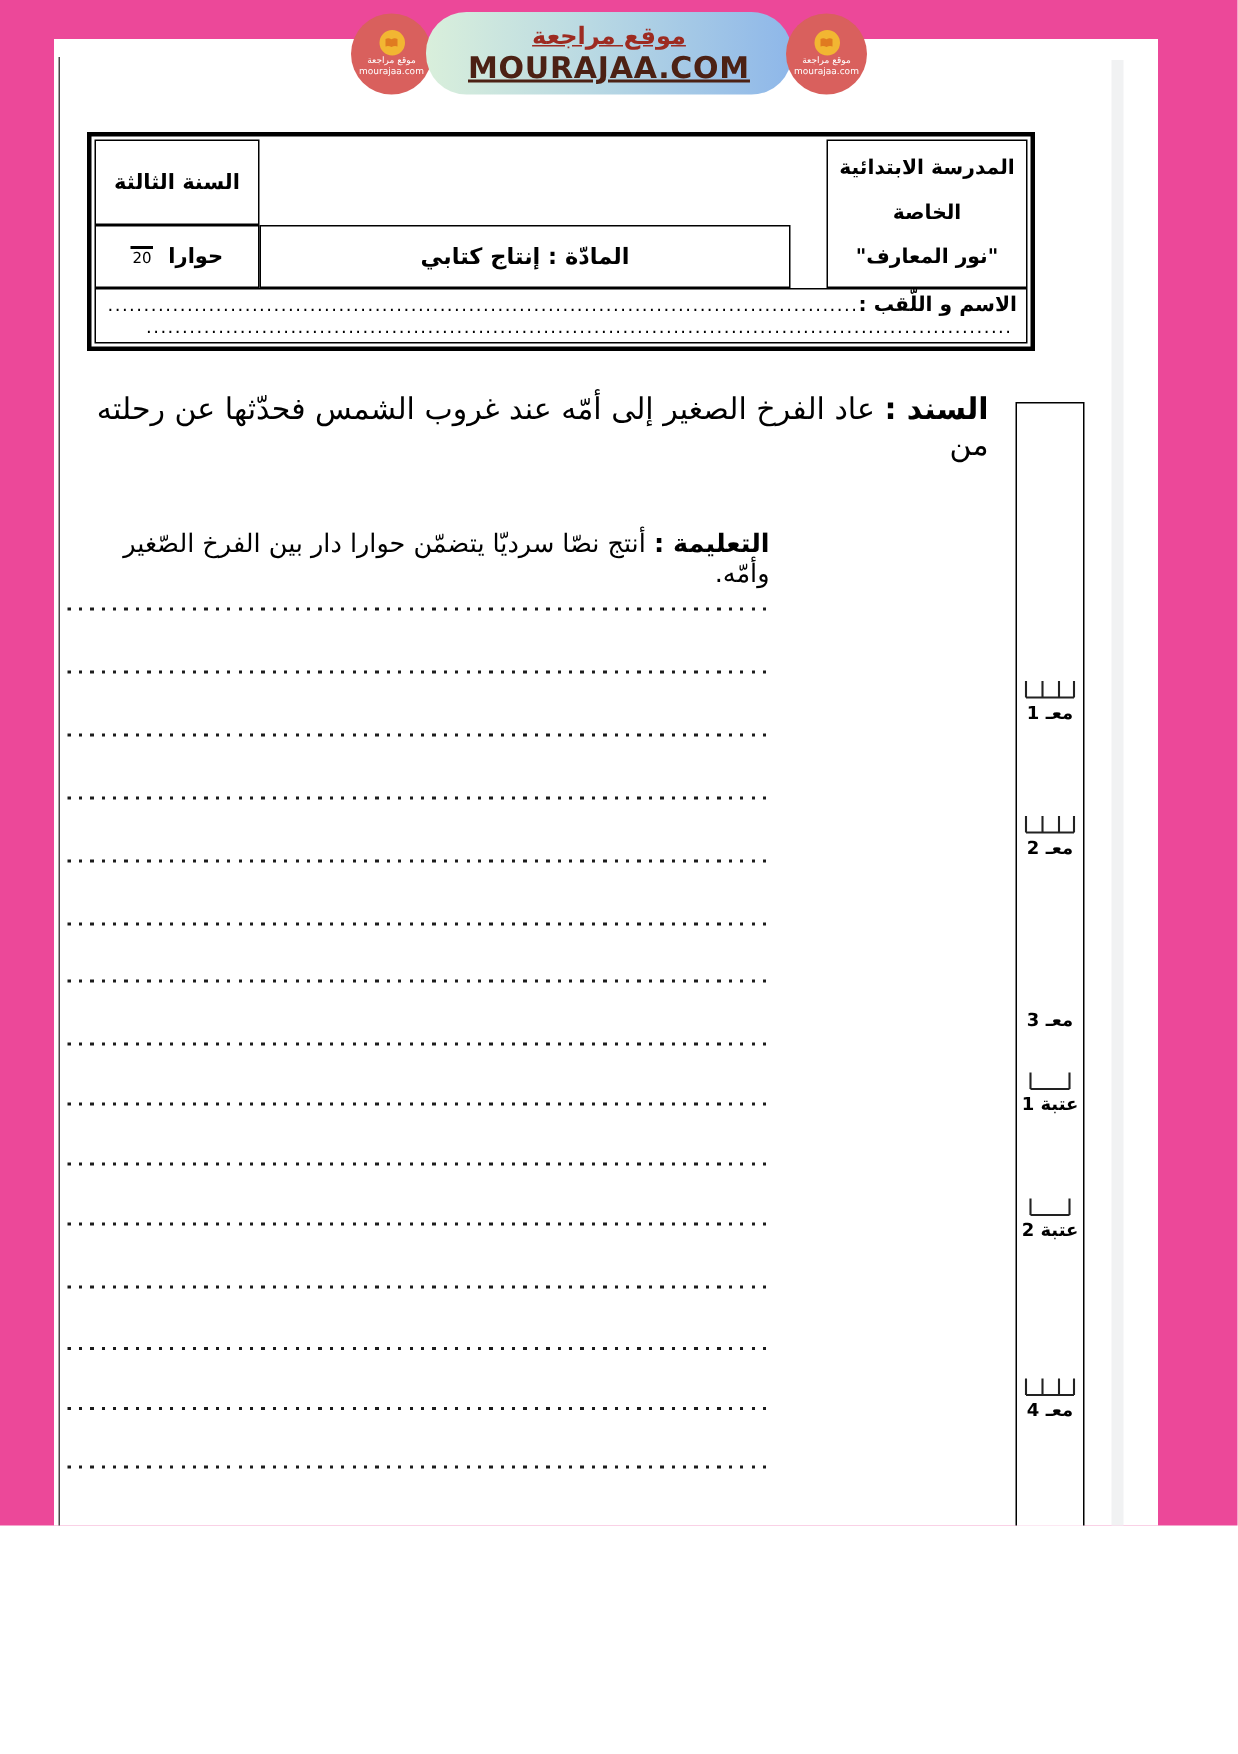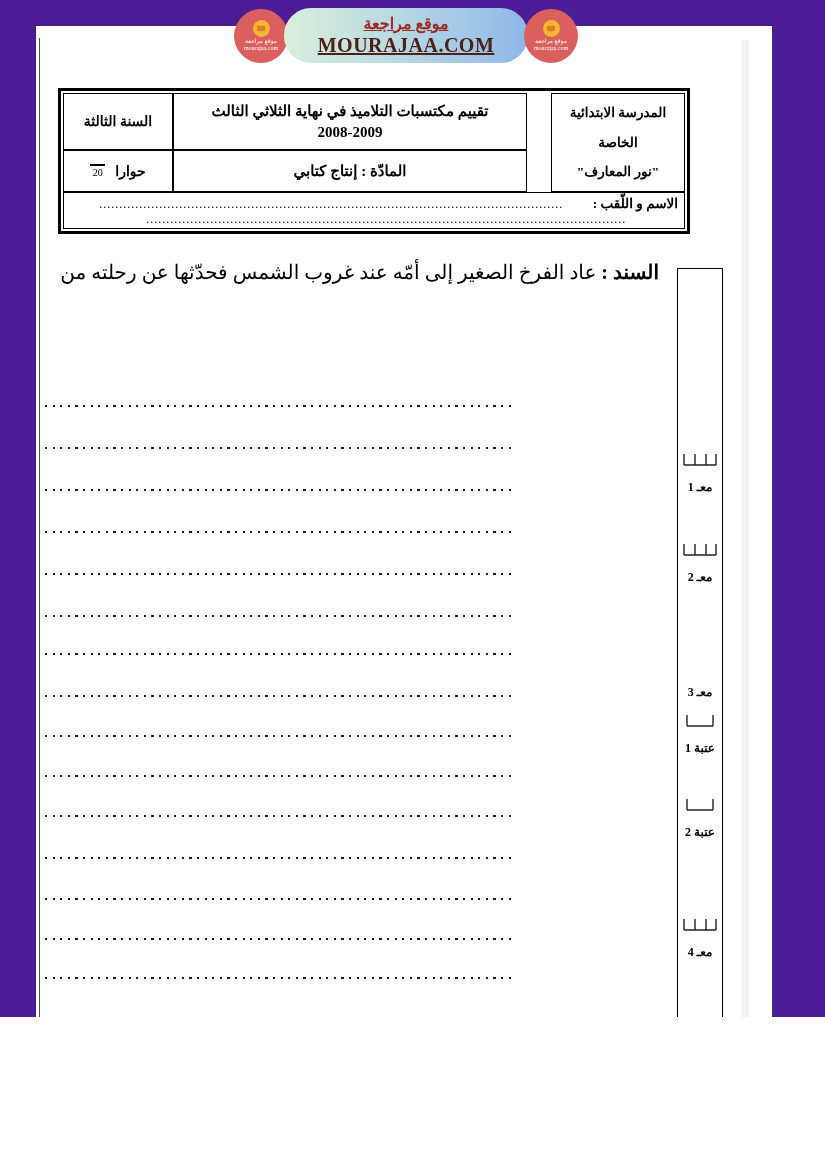--- a/index.html
+++ b/index.html
@@ -1,17 +1,17 @@
 <!DOCTYPE html>
 <html lang="ar"><head>
 <meta charset="utf-8">
 <style>
   * { margin:0; padding:0; box-sizing:border-box; }
   body { font-family:"DejaVu Sans", sans-serif; }
-  .stage { position:relative; width:825px; height:1017px; background:#4c1d95; overflow:hidden;font-family:Liberation Serif, serif; }
+  .stage { position:relative; width:825px; height:1017px; background:#ec4899; overflow:hidden; }
 
   
   .page { position:absolute; left:36px; top:26px; width:736px; height:1071px; background:#ffffff; }
   .left-rule { position:absolute; left:3px; top:12px; width:1px; height:1049px; background:#4a4a4a; }
   .scroll-strip { position:absolute; left:705px; top:14px; width:8px; height:1052px; background:#f1f2f3; }
 
   
   .htable { position:absolute; left:22px; top:62px; width:632px; border:3px solid #000; padding:2px; background:#fff; }
   .hgrid { display:grid; direction:rtl; grid-template-columns:158px 1fr 110px; grid-template-rows:57px 42px 37px; }
   .cell { border:1px solid #000; display:flex; flex-direction:column; align-items:center; justify-content:center; font-weight:bold; color:#000; text-align:center; }
@@ -35,21 +35,21 @@
   .instruction { position:absolute; left:21px; top:327px; width:456px; direction:rtl; text-align:right; font-size:17px; color:#000; }
   b.lbl { font-weight:bold; }
 
   
   .wline { position:absolute; left:9px; width:468px; height:2.4px;
            background:repeating-linear-gradient(90deg,#1c1c1c 0 2.2px,transparent 2.2px 7.6px); }
 
   
   .rubric { position:absolute; left:641px; top:242px; width:46px; height:822px; border:1px solid #000; background:#fff; }
   .ritem { position:absolute; left:0; width:100%; display:flex; flex-direction:column; align-items:center; }
-  .rlabel { font-size:12px; font-weight:bold; direction:rtl; color:#000; margin-top:13px; white-space:nowrap; }
+  .rlabel { font-size:12px; font-weight:bold; direction:rtl; color:#000; margin-top:1px; white-space:nowrap; }
 
   
   .banner { position:absolute; left:234px; width:344px; height:58px; z-index:5; }
   .pill { position:absolute; left:50px; right:50px; top:1px; height:55px; border-radius:27px;
           background:linear-gradient(90deg,#d9efdb 0%,#b9d9e3 45%,#8eb7e9 100%);
           display:flex; flex-direction:column; align-items:center; justify-content:center; }
   .pill-ar { font-size:16px; font-weight:bold; color:#9d2b21; text-decoration:underline; direction:rtl; line-height:1.2; }
   .pill-domain { font-size:20px; font-weight:bold; color:#4c2114; text-decoration:underline; letter-spacing:0.5px; line-height:1.2; }
   .logo { position:absolute; top:2px; width:54px; height:54px; border-radius:50%; background:#d9605d;
           display:flex; flex-direction:column; align-items:center; justify-content:center; gap:1px; }
@@ -95,24 +95,20 @@
   <div class="page">
     <div class="left-rule"></div>
     <div class="scroll-strip"></div>
 
     <div class="htable">
       <div class="hgrid">
         <div class="cell cell-school">
           <div>المدرسة الابتدائية الخاصة</div>
           <div>"نور المعارف"</div>
         </div>
-        <div class="cell cell-title">
-          <div>تقييم مكتسبات التلاميذ في نهاية الثلاثي الثالث</div>
-          <div dir="rtl">2008-2009</div>
-        </div>
         <div class="cell cell-year">
           <div>السنة الثالثة</div>
         </div>
         <div class="cell cell-subject">
           <div>المادّة : إنتاج كتابي</div>
         </div>
         <div class="cell cell-score">
           <span>حوارا</span>
           <span class="frac">
             <span class="frac-bar"></span>
@@ -129,20 +125,24 @@
       </div>
     </div>
 
     <div class="sanad">
       <div class="l1">
         <b class="lbl">السند :</b>
         <span>عاد الفرخ الصغير إلى أمّه عند غروب الشمس فحدّثها عن رحلته من</span>
       </div>
     </div>
 
+    <div class="instruction">
+      <b class="lbl">التعليمة :</b>
+      <span>أنتج نصّا سرديّا يتضمّن حوارا دار بين الفرخ الصّغير وأمّه.</span>
+    </div>
 
     <div id="wlines">
         <div class="wline" style="top: 379px;"></div>
         <div class="wline" style="top: 421px;"></div>
         <div class="wline" style="top: 463px;"></div>
         <div class="wline" style="top: 505px;"></div>
         <div class="wline" style="top: 547px;"></div>
         <div class="wline" style="top: 589px;"></div>
         <div class="wline" style="top: 627px;"></div>
         <div class="wline" style="top: 669px;"></div>

